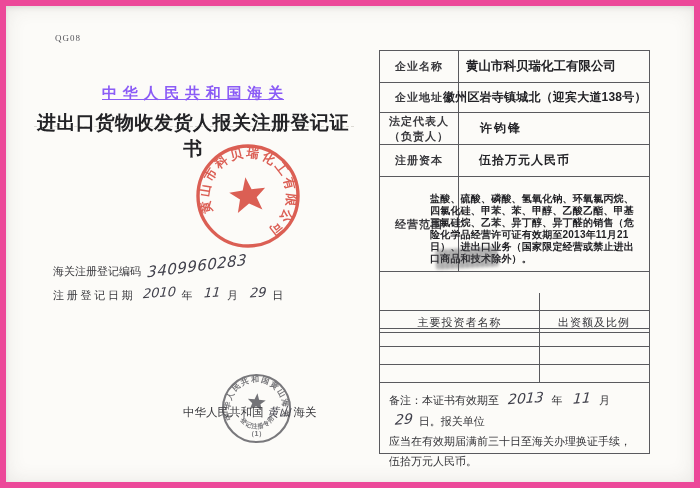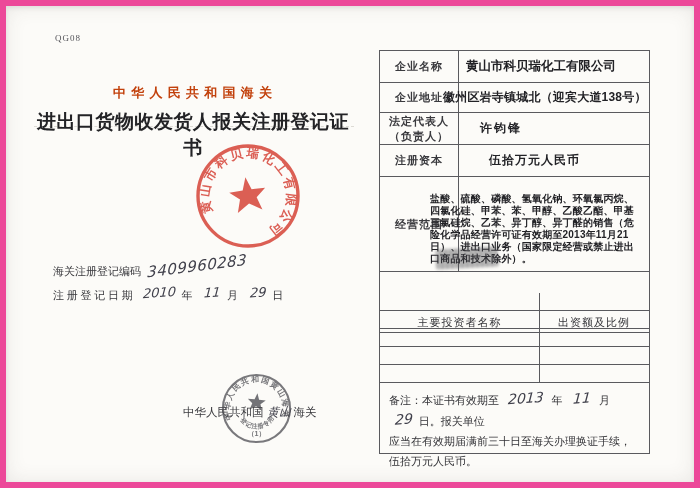--- a/index.html
+++ b/index.html
@@ -7,21 +7,21 @@
     position:relative;width:700px;height:488px;overflow:hidden;
     background:#fcfbf8;
     box-shadow:inset 0 0 20px rgba(70,62,55,.10), inset 0 2px 4px rgba(70,62,55,.10);
     border:6px solid #ec4899;box-sizing:border-box;
     font-family:"Liberation Serif","DejaVu Serif",serif;color:#2e2e30;
   }
   
   .form-code{position:absolute;left:49px;top:27px;font-size:9px;letter-spacing:1px;color:#55555a;}
   .crease{position:absolute;left:28px;top:120px;width:320px;border-top:1px dashed #c4c1ba;opacity:.55;}
   .title-wrap{position:absolute;left:28px;top:78px;width:318px;text-align:center;}
-  .title1{font-size:13px;font-weight:700;letter-spacing:1px;color:#c2410c;}
+  .title1{font-size:15px;font-weight:700;letter-spacing:1px;color:#8b5cf6;text-decoration:underline;}
   .title2{font-size:19px;font-weight:700;margin-top:7px;letter-spacing:.5px;color:#232326;}
   .code-line{position:absolute;left:47px;top:255px;font-size:11px;white-space:nowrap;color:#39393d;}
   .date-line{position:absolute;left:47px;top:281px;font-size:11px;white-space:nowrap;color:#39393d;}
   .issuer-line{position:absolute;left:177px;top:398px;font-size:11.5px;white-space:nowrap;color:#3a3a3e;}
   .hw{
     font-family:"DejaVu Sans",sans-serif;font-style:italic;color:#40404b;
     display:inline-block;transform:rotate(-5deg) skewX(-7deg);
   }
   .hw-code{font-size:15px;transform:rotate(-7deg) skewX(-9deg) translateY(-4px);margin-left:3px;letter-spacing:.5px;}
   .hw-date{font-size:13px;margin:0 4px 0 7px;transform:rotate(-4deg) skewX(-8deg) translateY(-2px);}
@@ -40,21 +40,21 @@
     display:flex;flex-direction:column;align-items:center;justify-content:center;
     font-size:11px;letter-spacing:1px;color:#3a3a3e;line-height:1.35;text-align:left;font-weight:bold;
   }
   .tvalue{
     position:absolute;left:78px;top:0;bottom:0;right:0;display:flex;align-items:center;
     font-family:"Liberation Sans","DejaVu Sans",sans-serif;font-weight:700;color:#222226;
   }
   .v-company{font-size:12.5px;padding-left:8px;}
   .v-addr{font-size:12px;left:63px;letter-spacing:.2px;}
   .v-name{font-size:12px;padding-left:22px;letter-spacing:2px;}
-  .v-capital{font-size:12px;padding-left:31px;letter-spacing:1px;}
+  .v-capital{font-size:12px;padding-left:21px;letter-spacing:1px;}
   .scope-text{
     position:absolute;left:50px;top:16px;width:218px;
     font-family:"Liberation Sans","DejaVu Sans",sans-serif;font-weight:700;
     font-size:10px;line-height:11.9px;color:#222226;white-space:pre-line;letter-spacing:.2px;
   }
   .hdr-cell{
     position:absolute;top:0;bottom:0;display:flex;align-items:center;justify-content:center;
     font-size:11px;letter-spacing:1px;color:#333337;
   }
   .divider-159{position:absolute;left:159px;top:0;bottom:0;border-right:1px solid #5a5a5e;}

